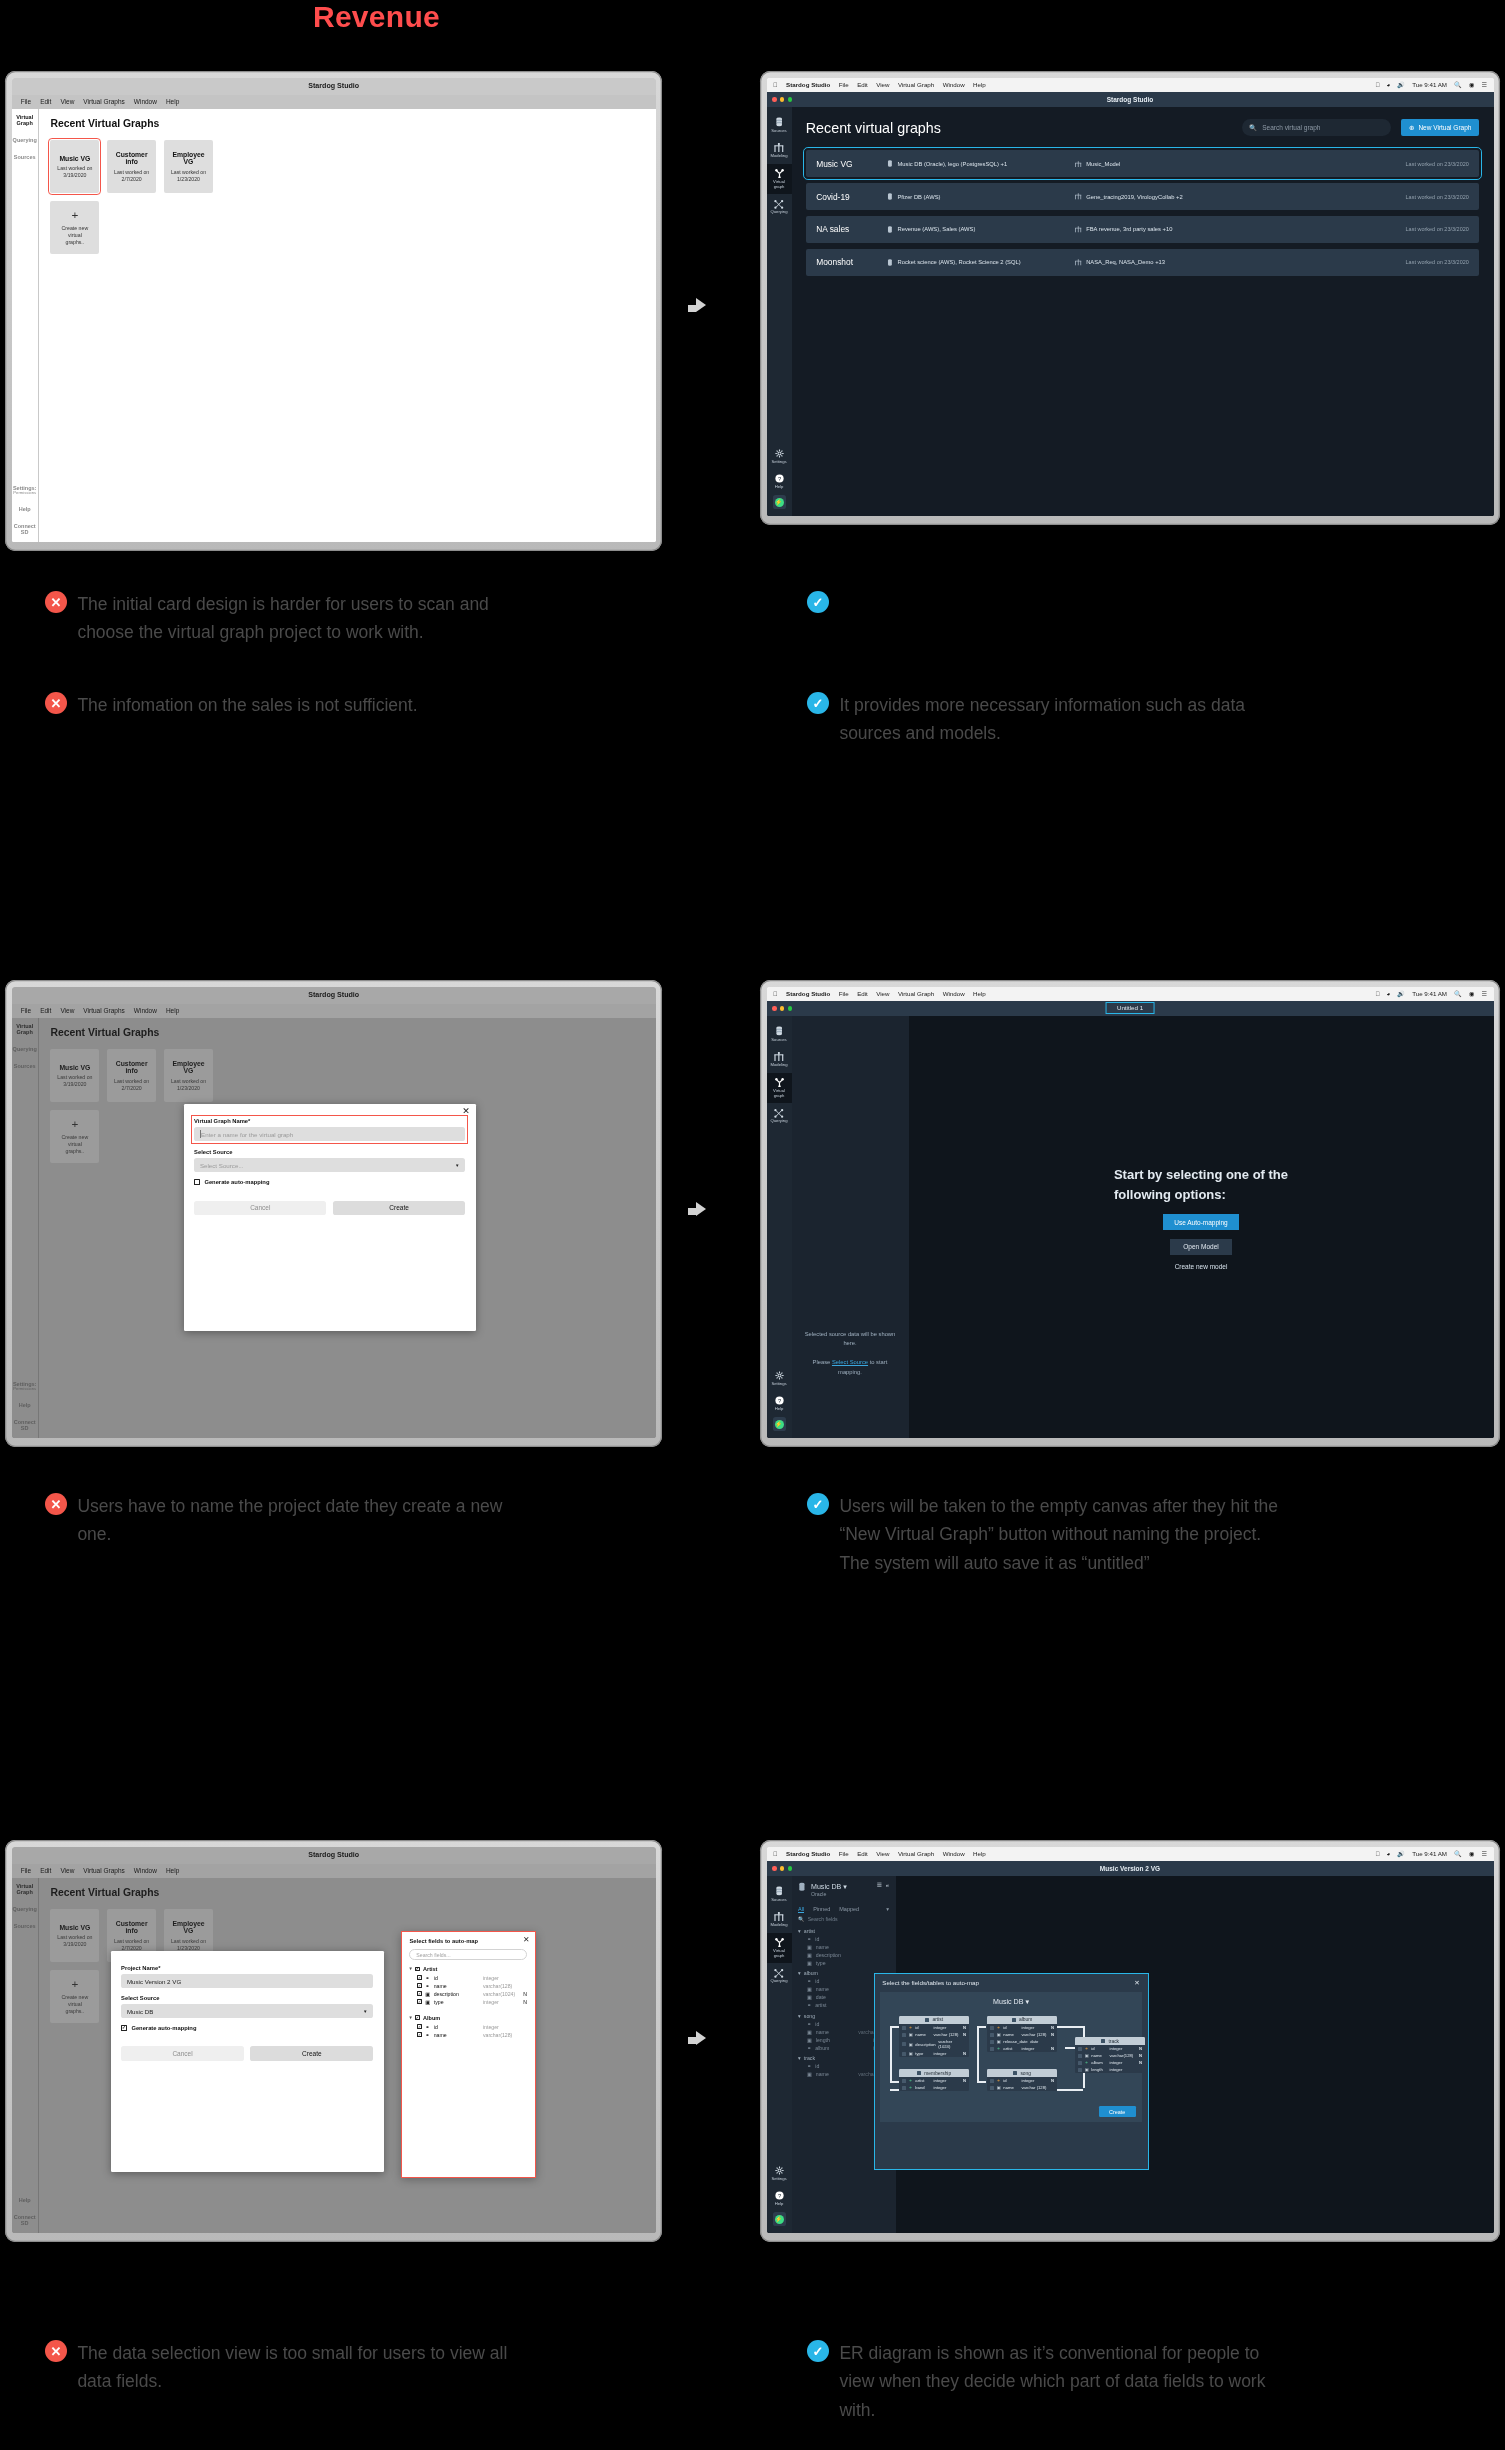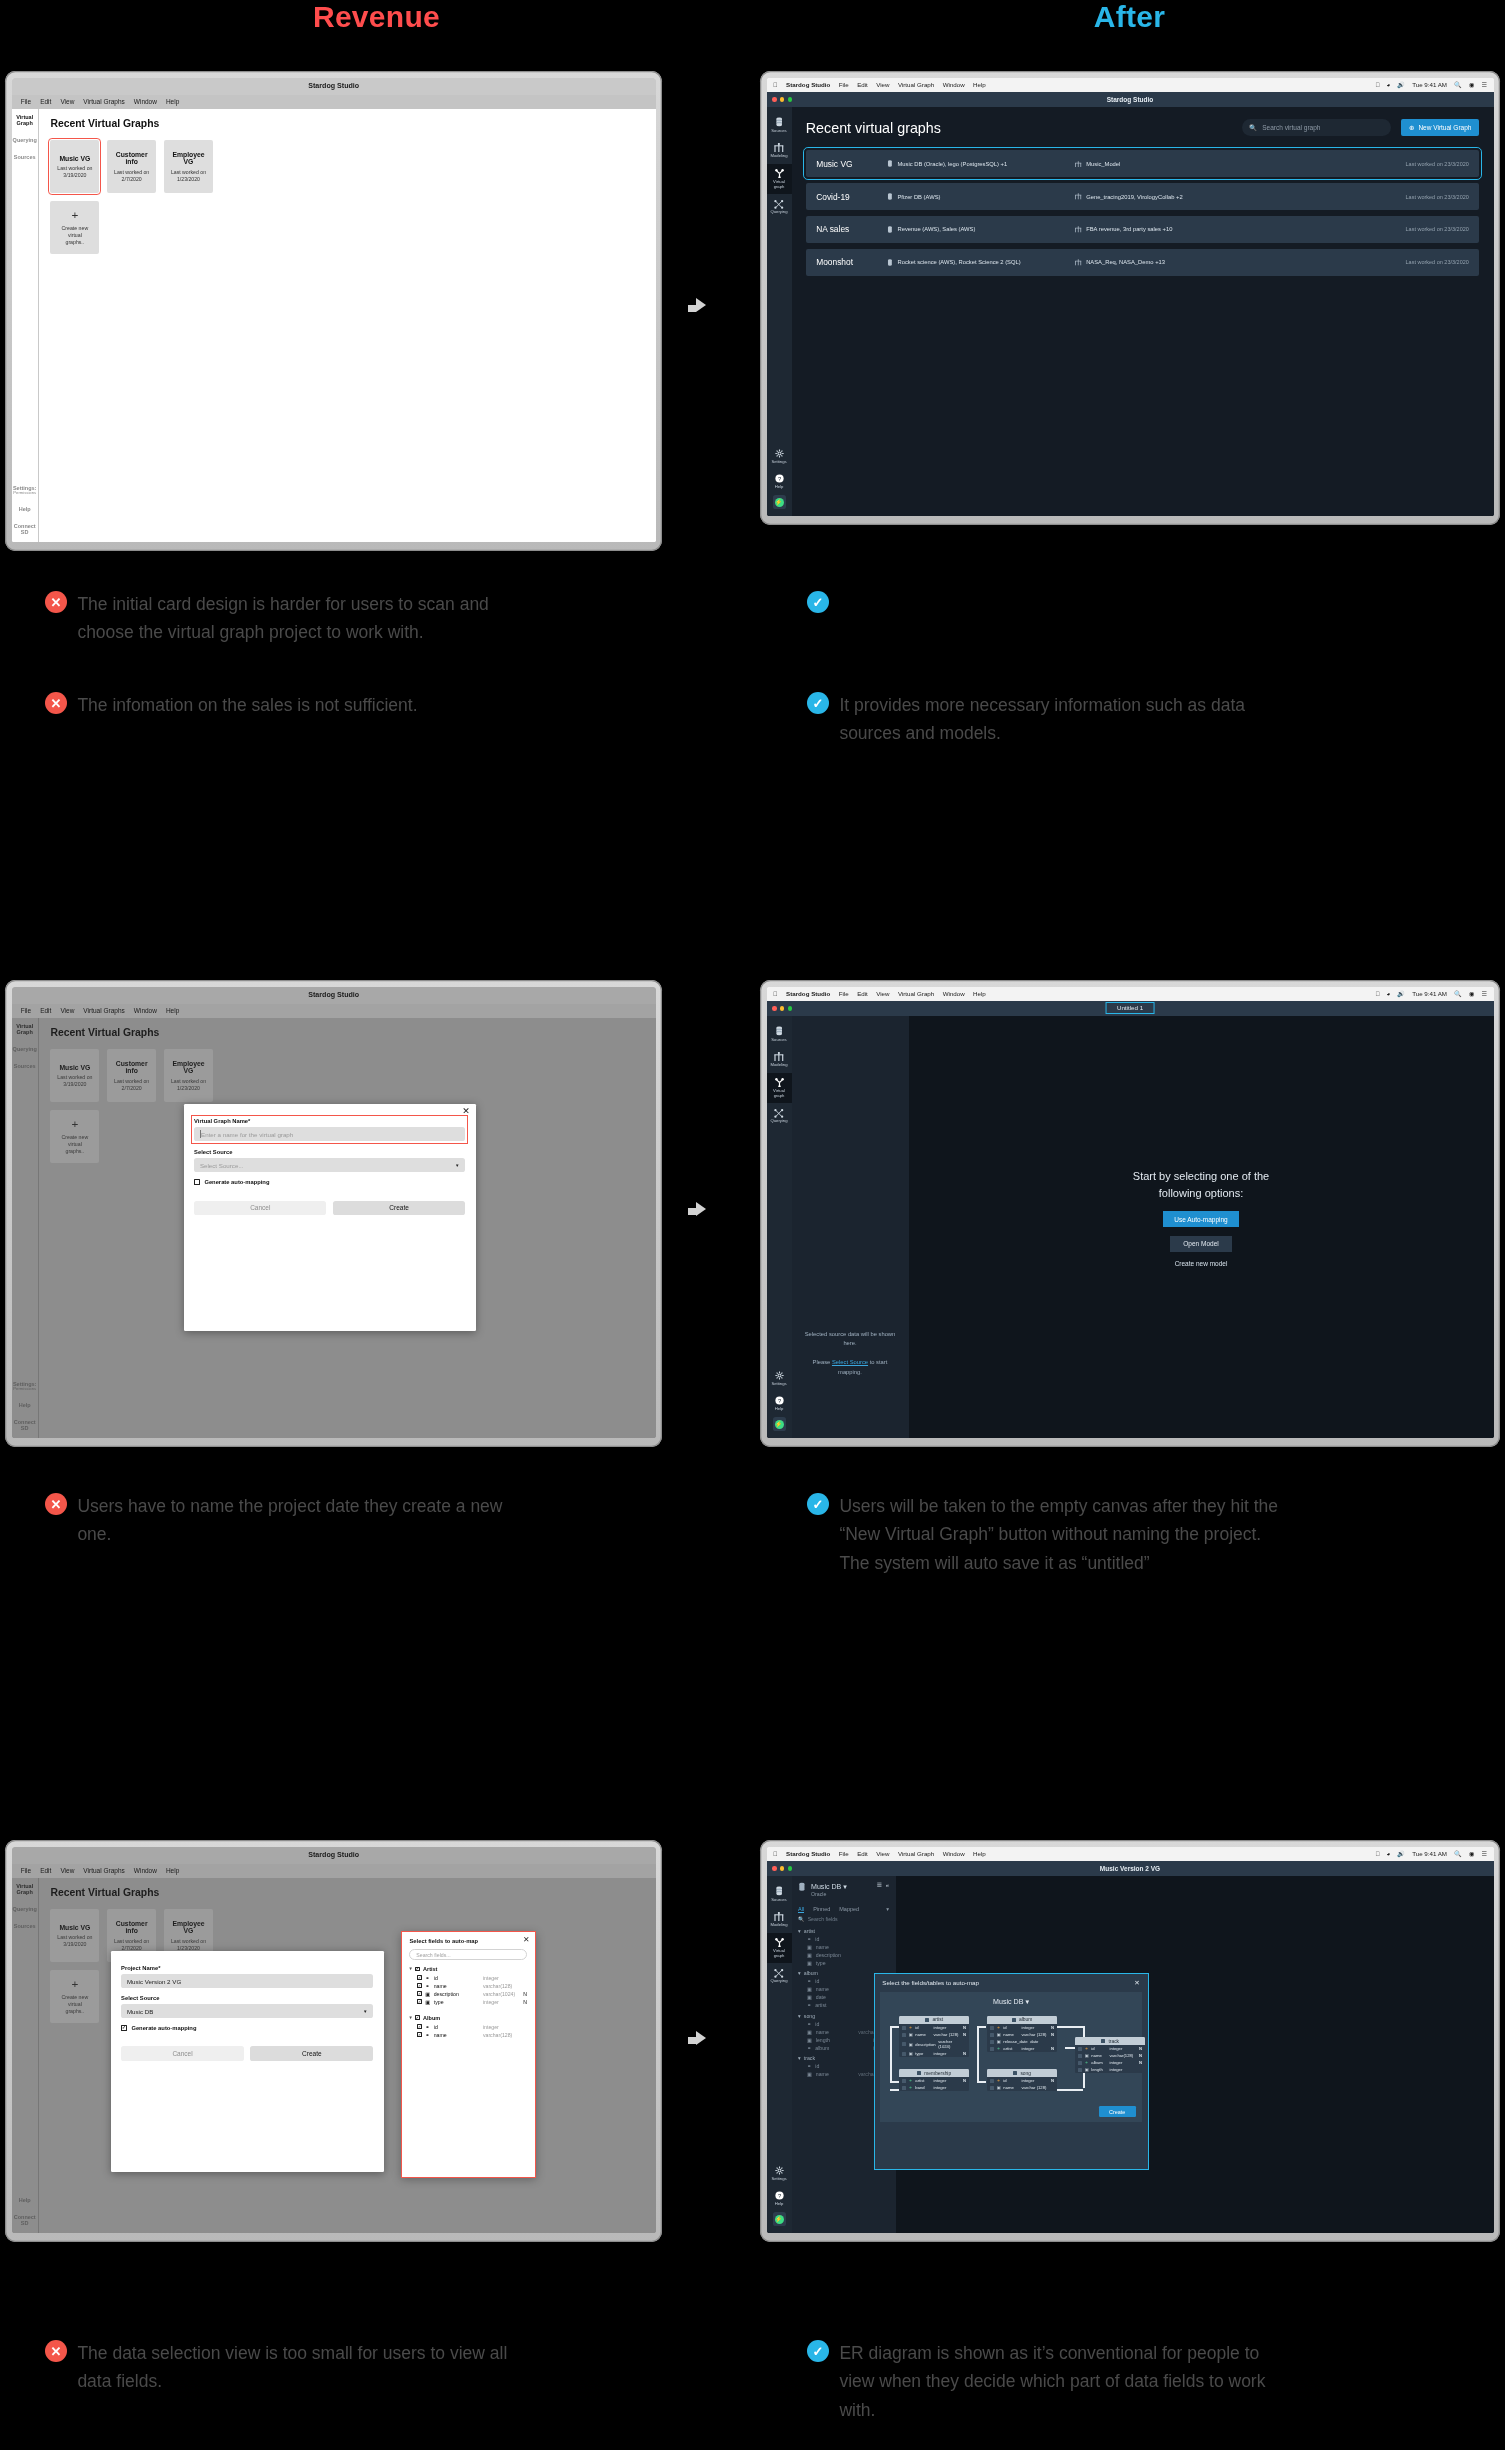--- a/index.html
+++ b/index.html
@@ -198,21 +198,21 @@
 
   
   .af-panel {
     width:117px; background:#1b242f; color:#9fb0bf; font-size:5.8px;
     text-align:center; padding:0 10.4px; display:flex; flex-direction:column;
     justify-content:flex-end; padding-bottom:60px; line-height:1.7;
   }
   .af-panel a { color:#3aa8e0; text-decoration:underline; }
   .af-canvas { flex:1; background:#0f151c; display:flex; flex-direction:column;
                align-items:center; justify-content:center; gap:8.4px; padding-bottom:19.5px; }
-  .af-canvas .hint { color:#e3eaf1; font-size:11px; text-align:center; line-height:1.6; }
+  .af-canvas .hint { color:#e3eaf1; font-size:13px; line-height:1.6;font-weight:bold; }
   .af-canvas .btn-p { background:#1f8fd0; color:#fff; font-size:6.5px; padding:4.5px 11.7px; min-width:62px; text-align:center; }
   .af-canvas .btn-s { background:#2b3a4a; color:#e3eaf1; font-size:6.5px; padding:4.5px 11.7px; min-width:62px; text-align:center; }
   .af-canvas .lnk   { color:#d7e2ec; font-size:6.5px; }
 
   
   .src-panel { width:104px; background:#1b242f; flex:0 0 104px; }
   .src-head { display:flex; align-items:flex-start; gap:5.2px; padding:5.8px 6.5px; color:#cfdae4; }
   .src-head .db { font-size:7.1px; }
   .src-head .sub { font-size:5.2px; color:#8b98a5; }
   .src-head .tools { margin-left:auto; display:flex; gap:3.9px; color:#cfdae4; font-size:5.8px; }
@@ -272,21 +272,20 @@
   .cap .badge.bad  { background:#f4564a; }
   .cap .badge.good { background:#29b6e8; }
   .cap .txt { font-size:17.5px; line-height:1.62; color:#4a4a4a; max-width:454px; }
 </style>
 </head>
 <body>
 
 <div class="page">
 
   <div class="col-head before">Revenue</div>
-  <div class="col-head after">After</div>
 
   <div class="laptop" style="left:5.2px; top:71px; width:657px; height:480px;">
     <div class="screen">
       <div class="bf-titlebar">Stardog Studio</div>
       <div class="bf-menubar">
         <span>File</span>
         <span>Edit</span>
         <span>View</span>
         <span>Virtual Graphs</span>
         <span>Window</span>

